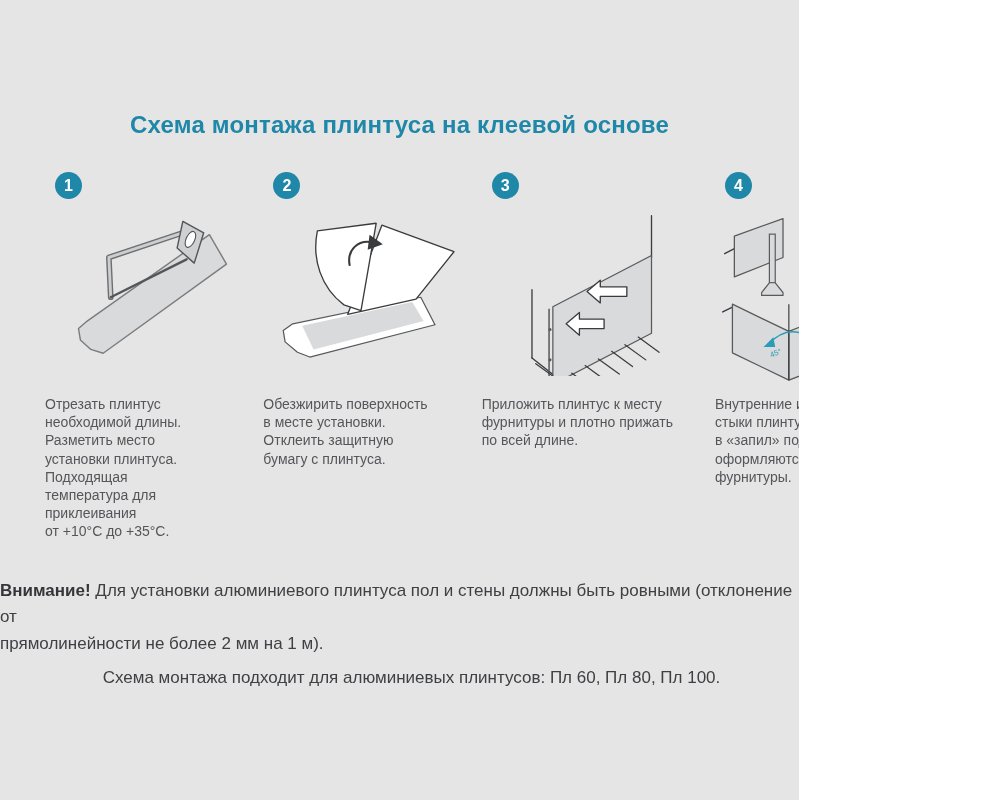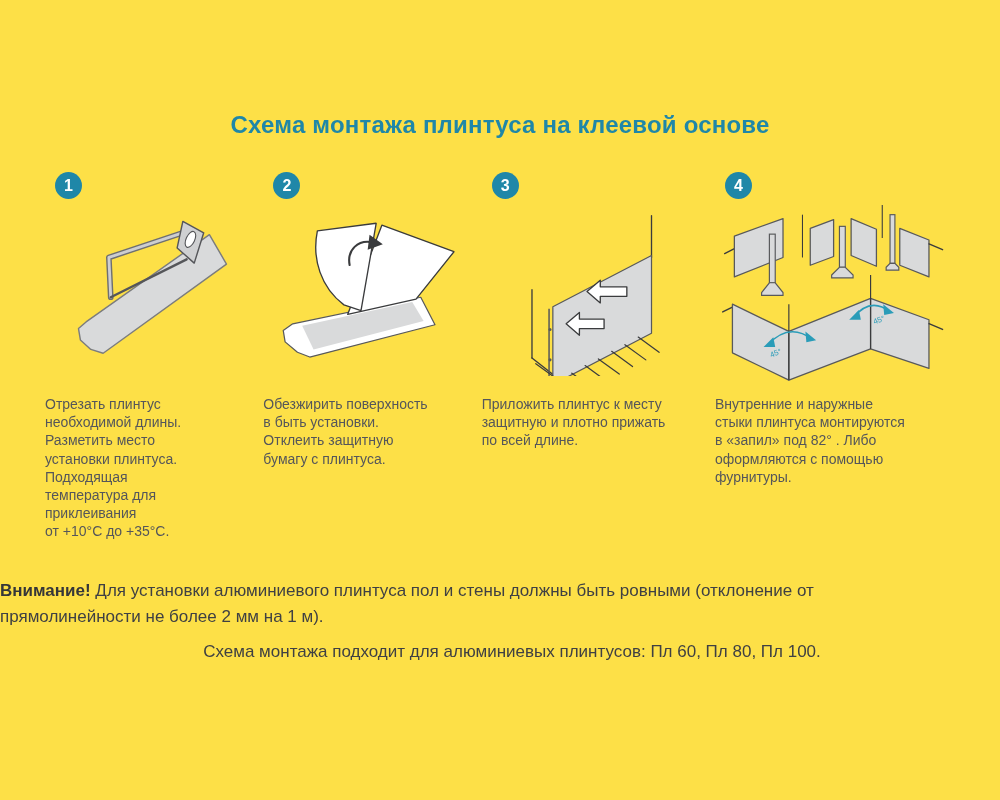--- a/index.html
+++ b/index.html
@@ -1,17 +1,17 @@
 <!DOCTYPE html>
 <html><head>
 <meta charset="utf-8">
 <style>
   html,body{margin:0;padding:0;background:#ffffff;}
   body{width:1000px;height:800px;font-family:"Liberation Sans",sans-serif;}
-  .page{position:relative;width:1000px;height:800px;background:#fde047;overflow:hidden;}
+  .page{position:relative;width:799px;height:800px;background:#e5e5e5;overflow:hidden;}
 
   .title{position:absolute;top:111px;left:0;width:100%;margin:0;text-align:center;
          font-size:24px;font-weight:bold;color:#1f87a8;letter-spacing:.2px;}
 
   .steps{position:absolute;top:172px;left:45px;width:915px;display:flex;justify-content:space-between;}
   .step{display:flex;flex-direction:column;}
   .step.c1{width:195px;} .step.c2{width:195px;} .step.c3{width:210px;} .step.c4{width:245px;}
 
   .badge{width:27px;height:27px;border-radius:50%;background:#1f87a8;color:#fff;
          font-size:16px;font-weight:bold;display:flex;align-items:center;justify-content:center;
@@ -77,21 +77,21 @@
           <polygon points="38,122 50,147 166,117 154,97" fill="#d9dadb"></polygon>
           <polygon class="white" points="86,110 158,94 198,44 122,16"></polygon>
           <path class="white" d="M116,14 L54,22 C48,52 58,82 82,100 L100,106 Z"></path>
           <g>
             <path d="M88,58 C85,42 97,31 112,34" stroke="#3a3b3d" stroke-width="2.2" fill="none" stroke-linecap="round"></path>
             <polygon points="109,26 123,36 107,42" fill="#3a3b3d"></polygon>
           </g>
         </svg>
       </div>
       <p class="desc">Обезжирить поверхность
-в быть установки.
+в месте установки.
 Отклеить защитную
 бумагу с плинтуса.</p>
     </div>
 
     <div class="step c3">
       <div class="badge">3</div>
       <div class="illus">
         <svg width="200" height="166" viewBox="0 0 200 175">
           <line class="ln" x1="168" y1="6" x2="168" y2="50"></line>
           <line class="ln" x1="42" y1="84" x2="42" y2="156"></line>
@@ -109,21 +109,21 @@
             <line x1="84" y1="172" x2="106" y2="188"></line>
             <line x1="98" y1="164" x2="120" y2="180"></line>
             <line x1="112" y1="157" x2="134" y2="173"></line>
             <line x1="126" y1="149" x2="148" y2="165"></line>
             <line x1="140" y1="142" x2="162" y2="158"></line>
             <line x1="154" y1="134" x2="176" y2="150"></line>
           </g>
         </svg>
       </div>
       <p class="desc">Приложить плинтус к месту
-защитную и плотно прижать
+фурнитуры и плотно прижать
 по всей длине.</p>
     </div>
 
     <div class="step c4">
       <div class="badge">4</div>
       <div class="illus">
         <svg width="235" height="180" viewBox="0 0 240 185">
 
           <g>
             <line class="ln" stroke-width="1.2" x1="4" y1="52" x2="14" y2="47"></line>

